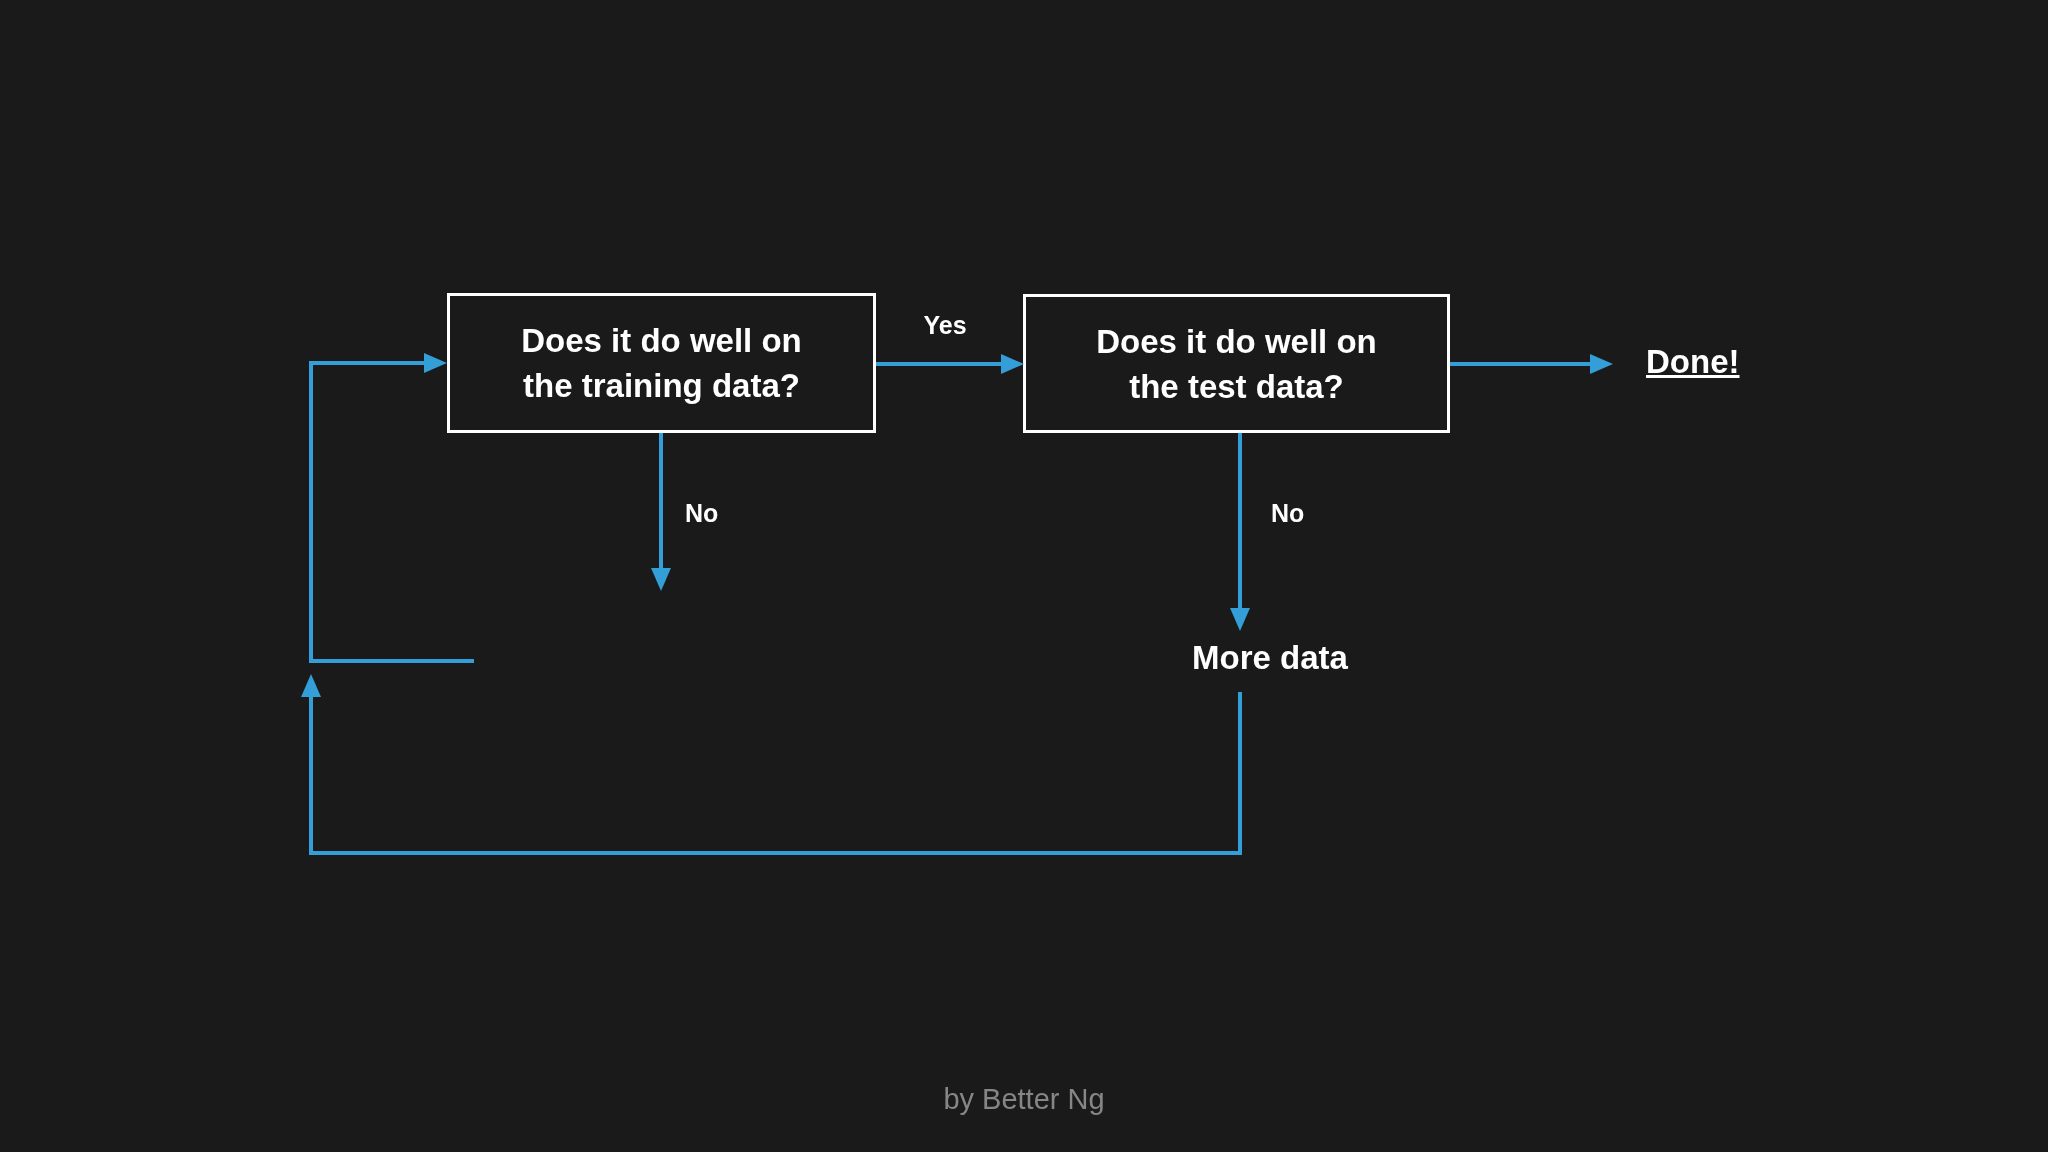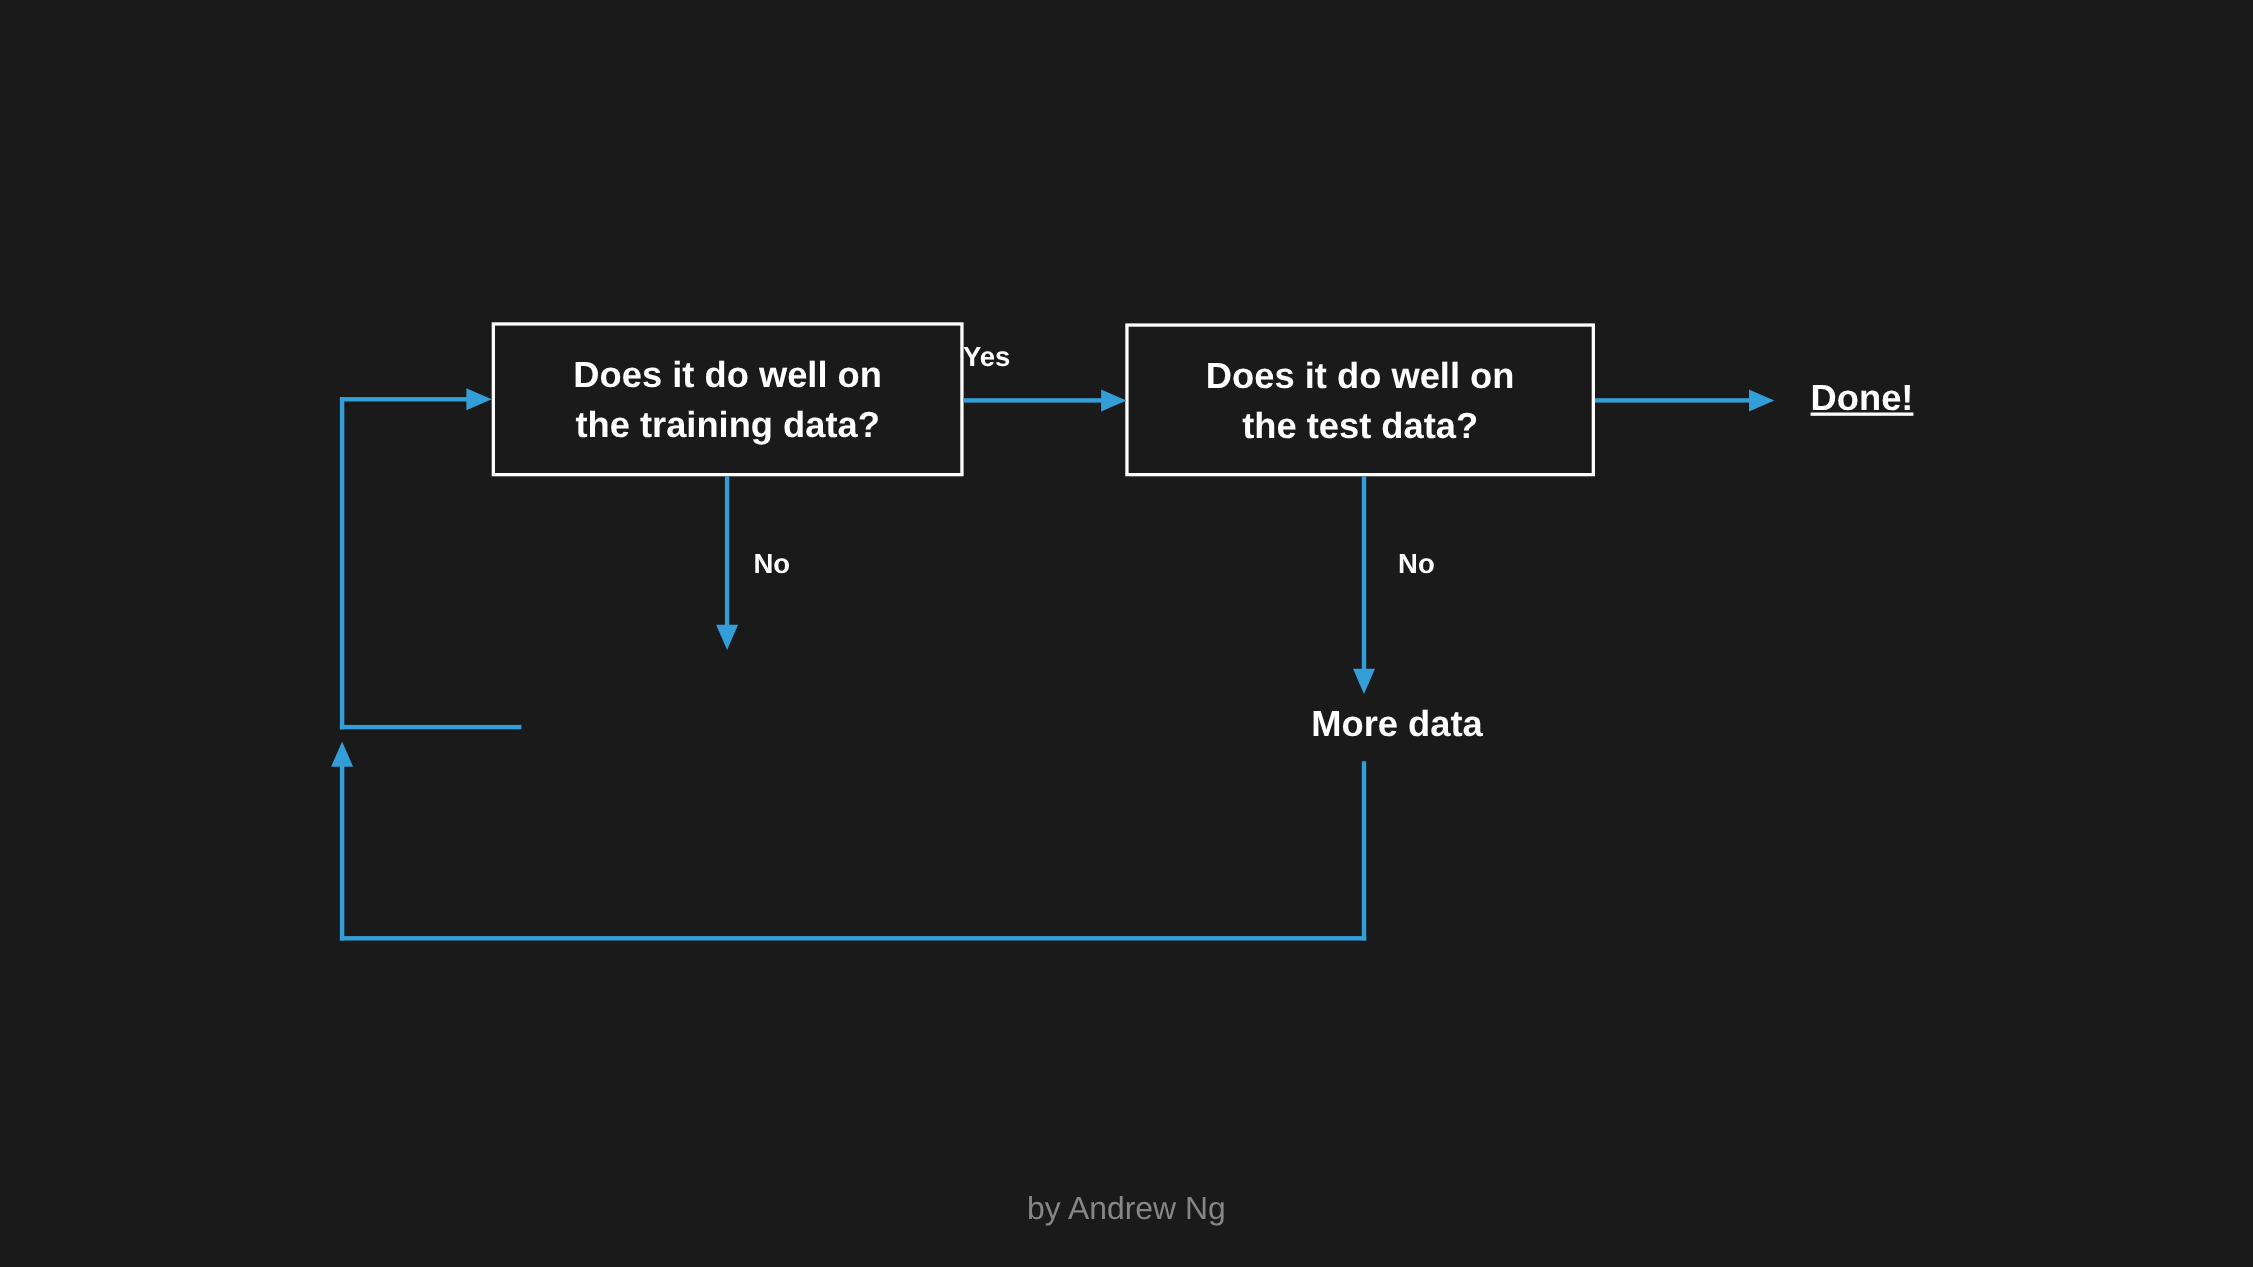--- a/index.html
+++ b/index.html
@@ -75,21 +75,21 @@
 <div class="canvas">
 
   <div class="node" style="left:447px; top:293px; width:429px; height:140px;">Does it do well on
 the training data?</div>
 
   <div class="node" style="left:1023px; top:294px; width:427px; height:139px;">Does it do well on
 the test data?</div>
 
   <div class="line" style="left:876px; top:362px; width:127px; height:4px;"></div>
   <div class="arrowhead right" style="left:1001px; top:354px;"></div>
-  <div class="edge-label" style="left:857px; top:310px; width:80px; text-align:center;">Yes</div>
+  <div class="edge-label" style="left:905px; top:310px; width:80px; text-align:center;">Yes</div>
 
   <div class="line" style="left:1450px; top:362px; width:142px; height:4px;"></div>
   <div class="arrowhead right" style="left:1590px; top:354px;"></div>
   <div class="outcome" style="left:1646px; top:340px;text-decoration:underline;">Done!</div>
 
   <div class="line" style="left:659px; top:433px; width:4px; height:136px;"></div>
   <div class="arrowhead down" style="left:651px; top:568px;"></div>
   <div class="edge-label" style="left:685px; top:498px;">No</div>
 
   <div class="line" style="left:1238px; top:433px; width:4px; height:176px;"></div>
@@ -100,15 +100,15 @@
   <div class="line" style="left:309px; top:659px; width:165px; height:4px;"></div>
   <div class="line" style="left:309px; top:361px; width:4px; height:302px;"></div>
   <div class="line" style="left:309px; top:361px; width:117px; height:4px;"></div>
   <div class="arrowhead right" style="left:424px; top:353px;"></div>
 
   <div class="line" style="left:1238px; top:692px; width:4px; height:163px;"></div>
   <div class="line" style="left:309px; top:851px; width:933px; height:4px;"></div>
   <div class="line" style="left:309px; top:696px; width:4px; height:159px;"></div>
   <div class="arrowhead up" style="left:301px; top:674px;"></div>
 
-  <div class="credit">by Andrew Ng</div>
+  <div class="credit">by Better Ng</div>
 
 </div>
 
 </body></html>

